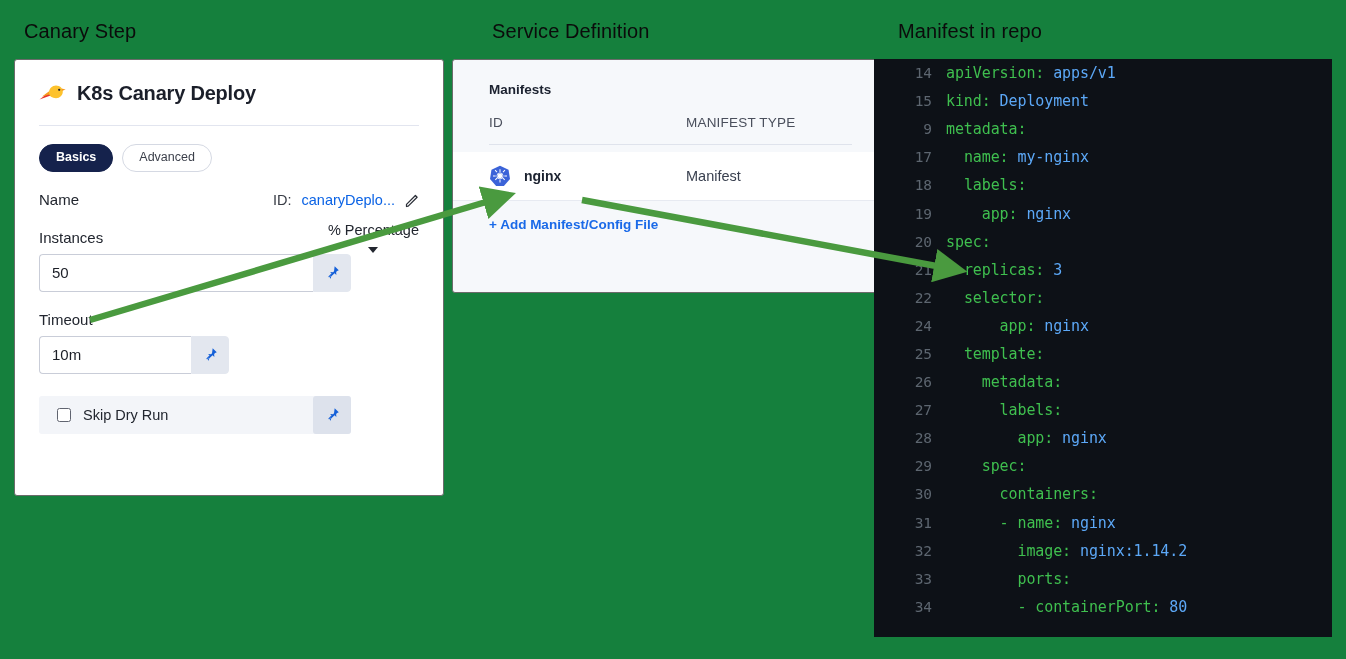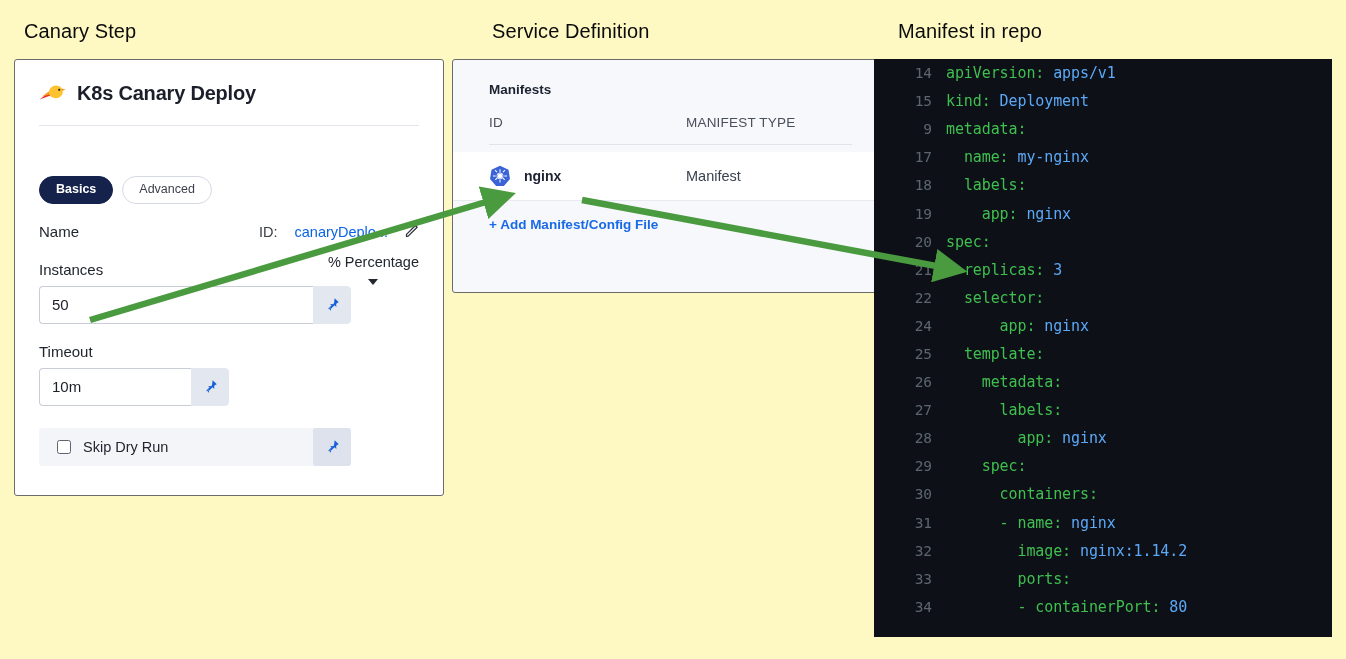--- a/index.html
+++ b/index.html
@@ -5,21 +5,21 @@
   * { box-sizing: border-box; }
   html, body {
     margin: 0; padding: 0;
     background: #ffffff;
     font-family: "Liberation Sans", sans-serif;
   }
   #stage {
     position: relative;
     width: 1346px;
     height: 659px;
-    background: #fef9c3;
+    background: #15803d;
     overflow: hidden;
   }
 
   
   .caption {
     position: absolute;
     font-size: 20px;
     color: #0b0b0b;
     font-weight: 400;
     letter-spacing: 0.1px;
@@ -65,21 +65,20 @@
     padding: 18px 24px 0 24px;
   }
   .tab {
     font-size: 12.5px;
     font-weight: 700;
     padding: 6px 16px 7px 16px;
     border-radius: 40px;
     line-height: 1;
     cursor: pointer;
     user-select: none;
-    margin-top: 32px;
   }
   .tab.active {
     background: #15224c;
     color: #ffffff;
     border: 1px solid #15224c;
   }
   .tab.inactive {
     background: #ffffff;
     color: #3b3f4a;
     border: 1px solid #d5d9e3;
@@ -95,22 +94,22 @@
     margin-bottom: 6px;
     height: 20px;
   }
   .field-label {
     font-size: 15px;
     color: #22262f;
     font-weight: 400;
   }
   .id-group {
     display: flex;
-    align-items: flex-start;
-    gap: 17px;
+    align-items: flex-end;
+    gap: 10px;
     font-size: 14.5px;
   }
   .id-prefix { color: #383c45; }
   .id-value  { color: #0b63e5; }
   .pencil { width: 14px; height: 14px; display:block; }
 
   .input-wrap { display: flex; align-items: stretch; }
   .text-input {
     border: 1px solid #c9cdd8;
     border-radius: 4px;

